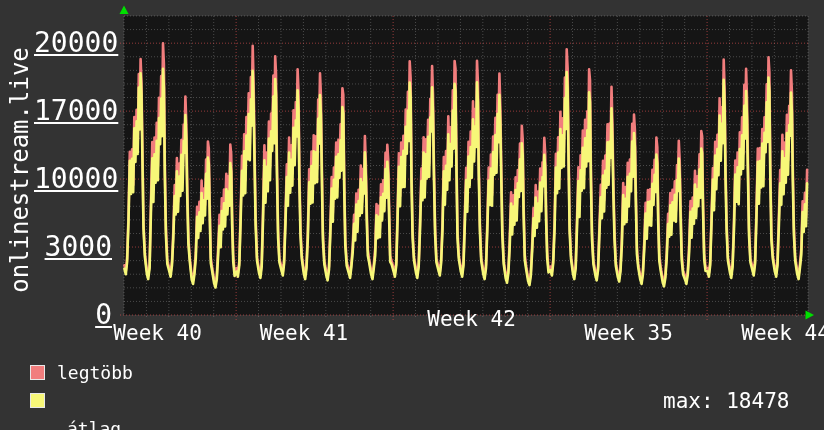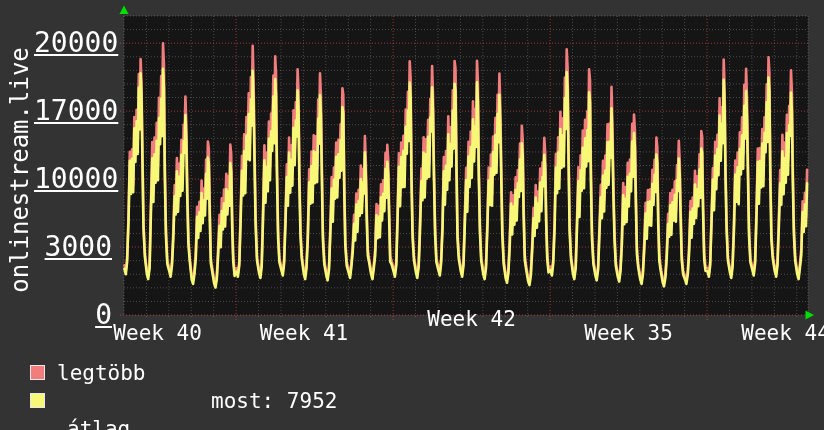--- a/index.html
+++ b/index.html
@@ -5,21 +5,21 @@
   html,body{margin:0;padding:0;background:#333333;}
   #stage{position:relative;width:824px;height:430px;background:#333333;overflow:hidden;
          font-family:"DejaVu Sans Mono",monospace;color:#ffffff;}
   #plot-bg{position:absolute;left:124px;top:16px;width:684px;height:299px;background:#151515;}
   #chart-svg{position:absolute;left:0;top:0;}
   #vtitle{position:absolute;left:20px;top:170px;transform:translate(-50%,-50%) rotate(-90deg);
           font-size:24px;white-space:nowrap;letter-spacing:0px;}
   .tick-y{position:absolute;width:78px;text-align:right;font-size:28px;line-height:22px;text-decoration:underline;}
   .tick-x{position:absolute;width:160px;text-align:center;font-size:21px;line-height:22px;}
   .swatch{position:absolute;width:13px;height:13px;border:1px solid #e8e8e8;}
-  .leg-label{position:absolute;font-size:21px;line-height:22px;}
+  .leg-label{position:absolute;font-size:18px;line-height:22px;}
   .stat{position:absolute;font-size:21px;line-height:22px;white-space:pre;}
 </style>
 </head>
 <body>
 
 <div id="stage">
   <div id="plot-bg"></div>
 
   <svg id="chart-svg" width="824" height="430">
     <g id="grid-minor">
@@ -107,14 +107,14 @@
       <div class="tick-x" style="left: 548.59px; top: 322px;">Week 35</div>
       <div class="tick-x" style="left: 705.574px; top: 322px;">Week 44</div>
     </div>
 
   <div class="swatch" style="left: 30px; top: 365px; background: rgb(241, 125, 125);"></div>
   <div class="leg-label" style="left:57px;top:362px;">legtöbb</div>
 
   <div class="swatch" style="left: 30px; top: 393px; background: rgb(247, 247, 120);"></div>
   <div class="leg-label" style="left:67px;top:390px;margin-top:28px;">átlag</div>
 
-  <div class="stat" style="left:211px;top:390px;">most: 7952</div>
+  <div class="stat" style="left:663px;top:390px;">max: 18478</div>
 </div>
 
 </body></html>

